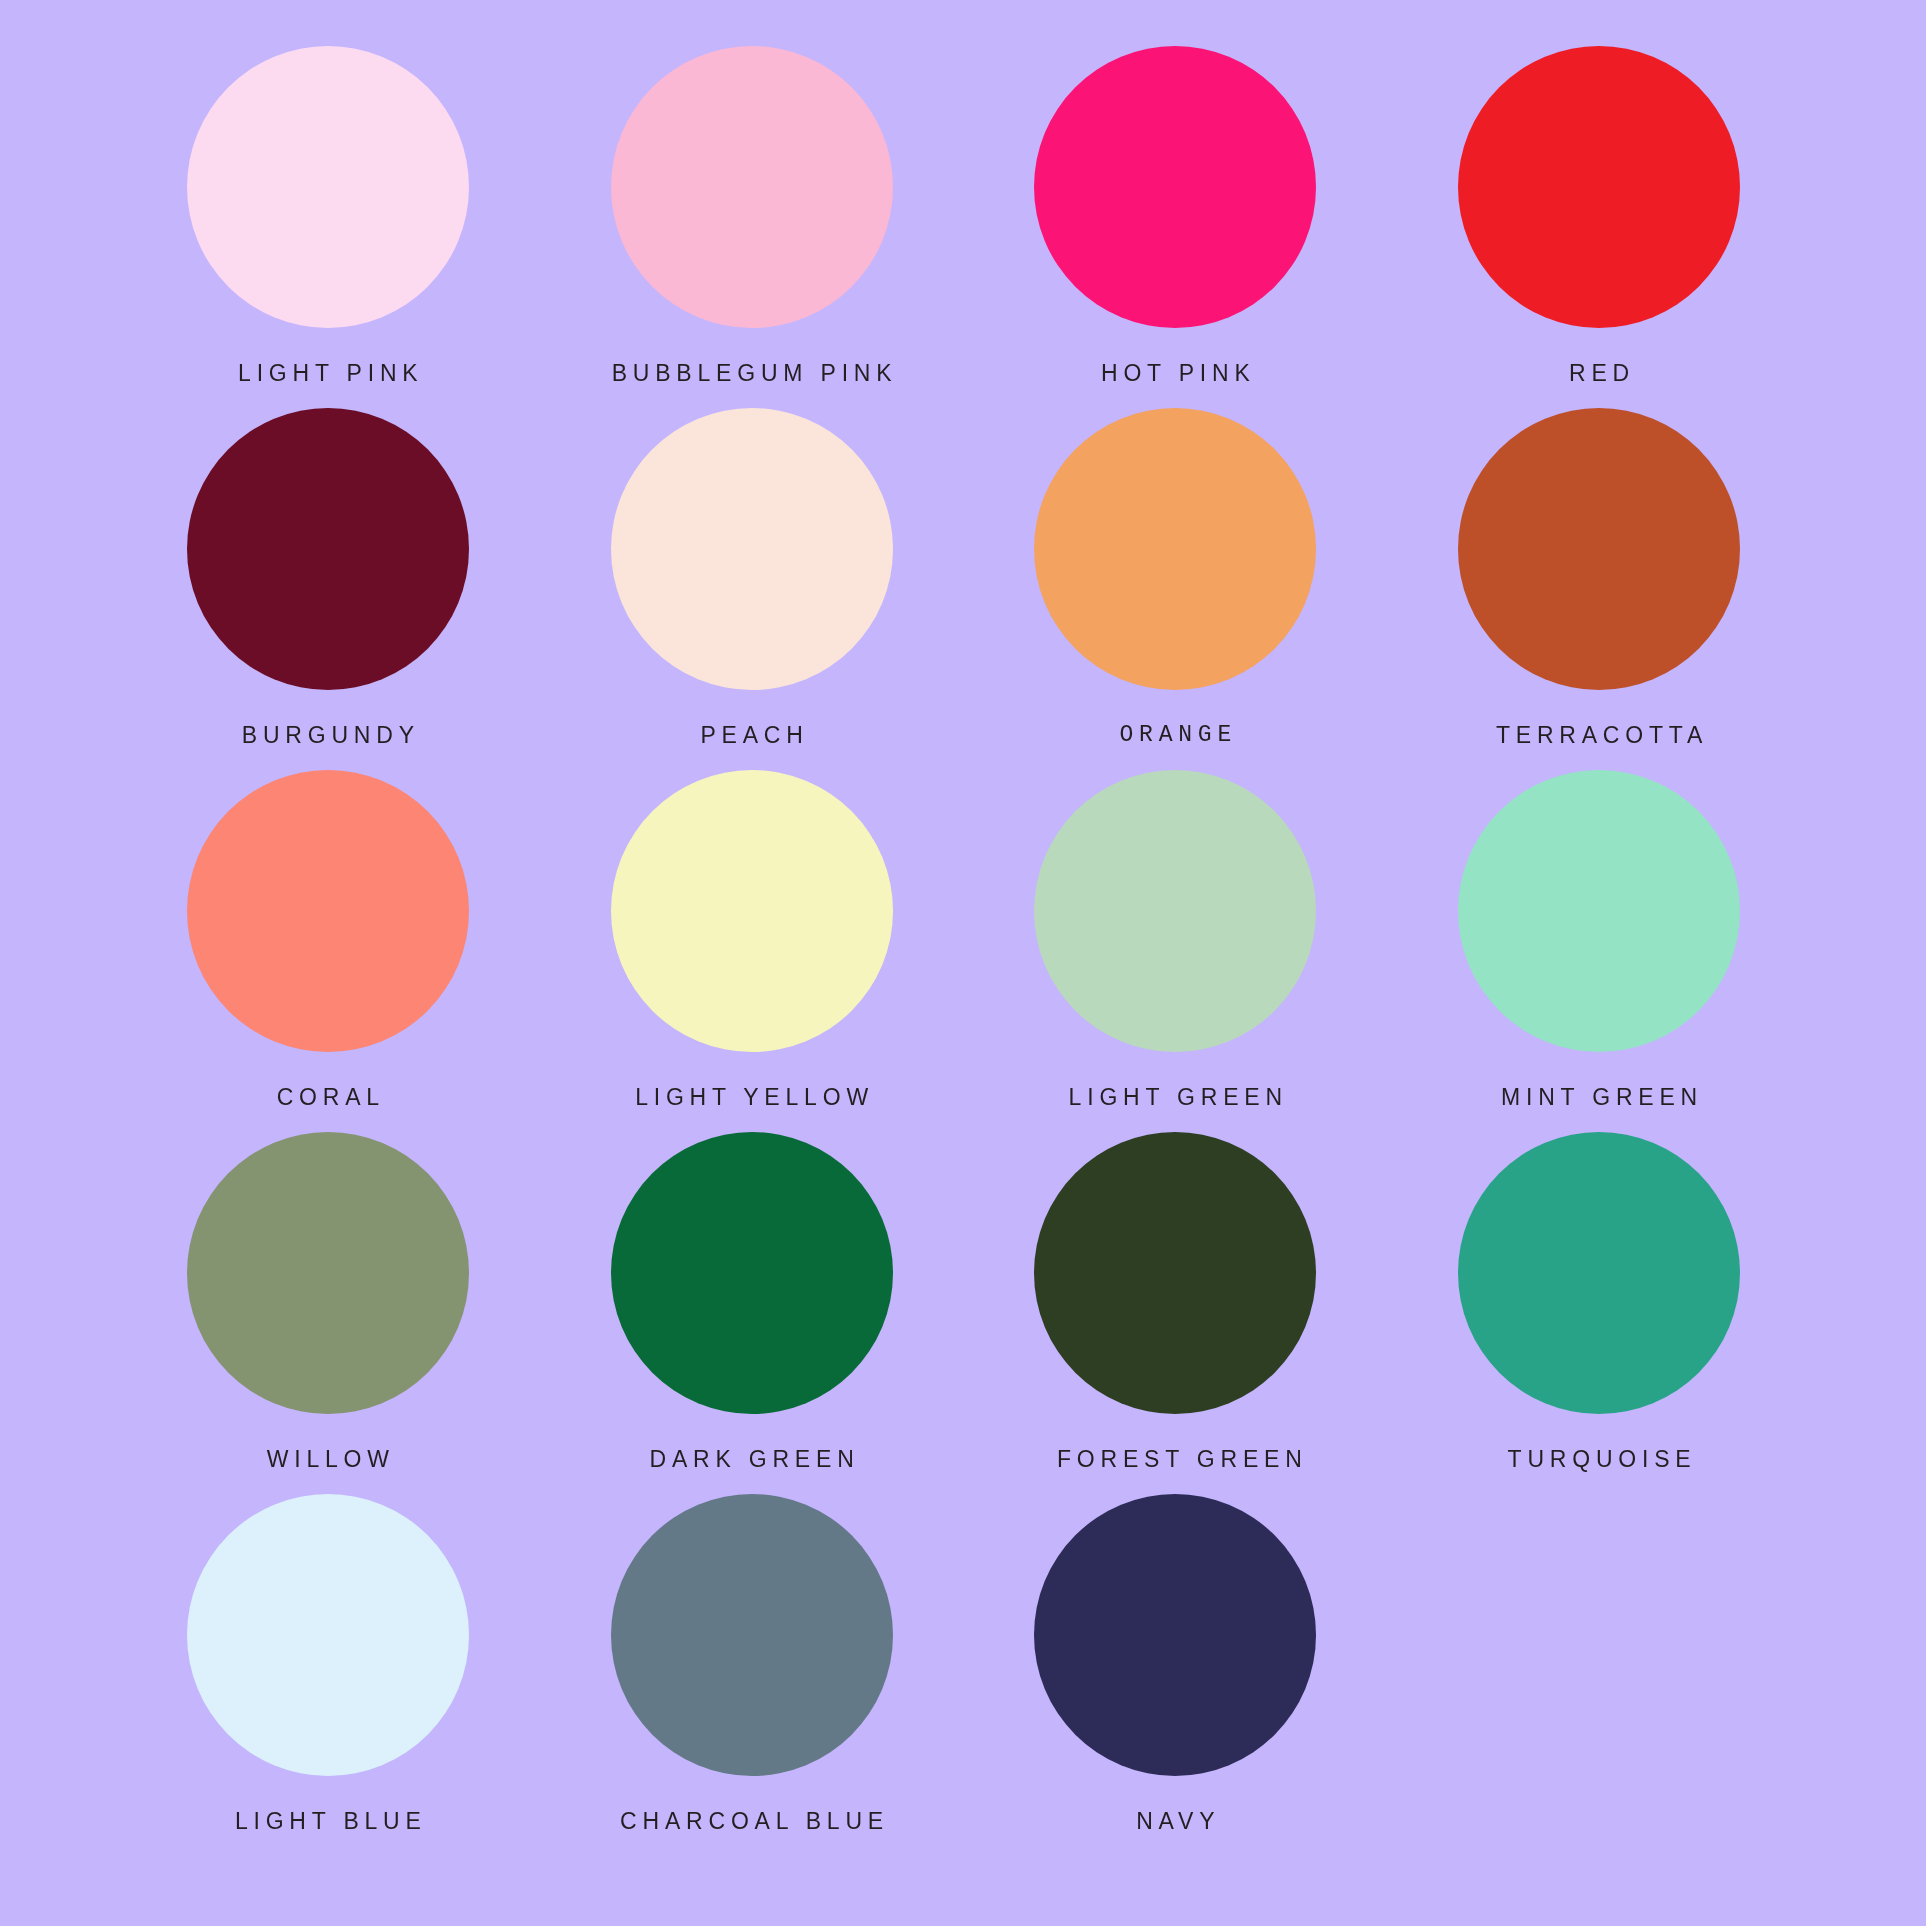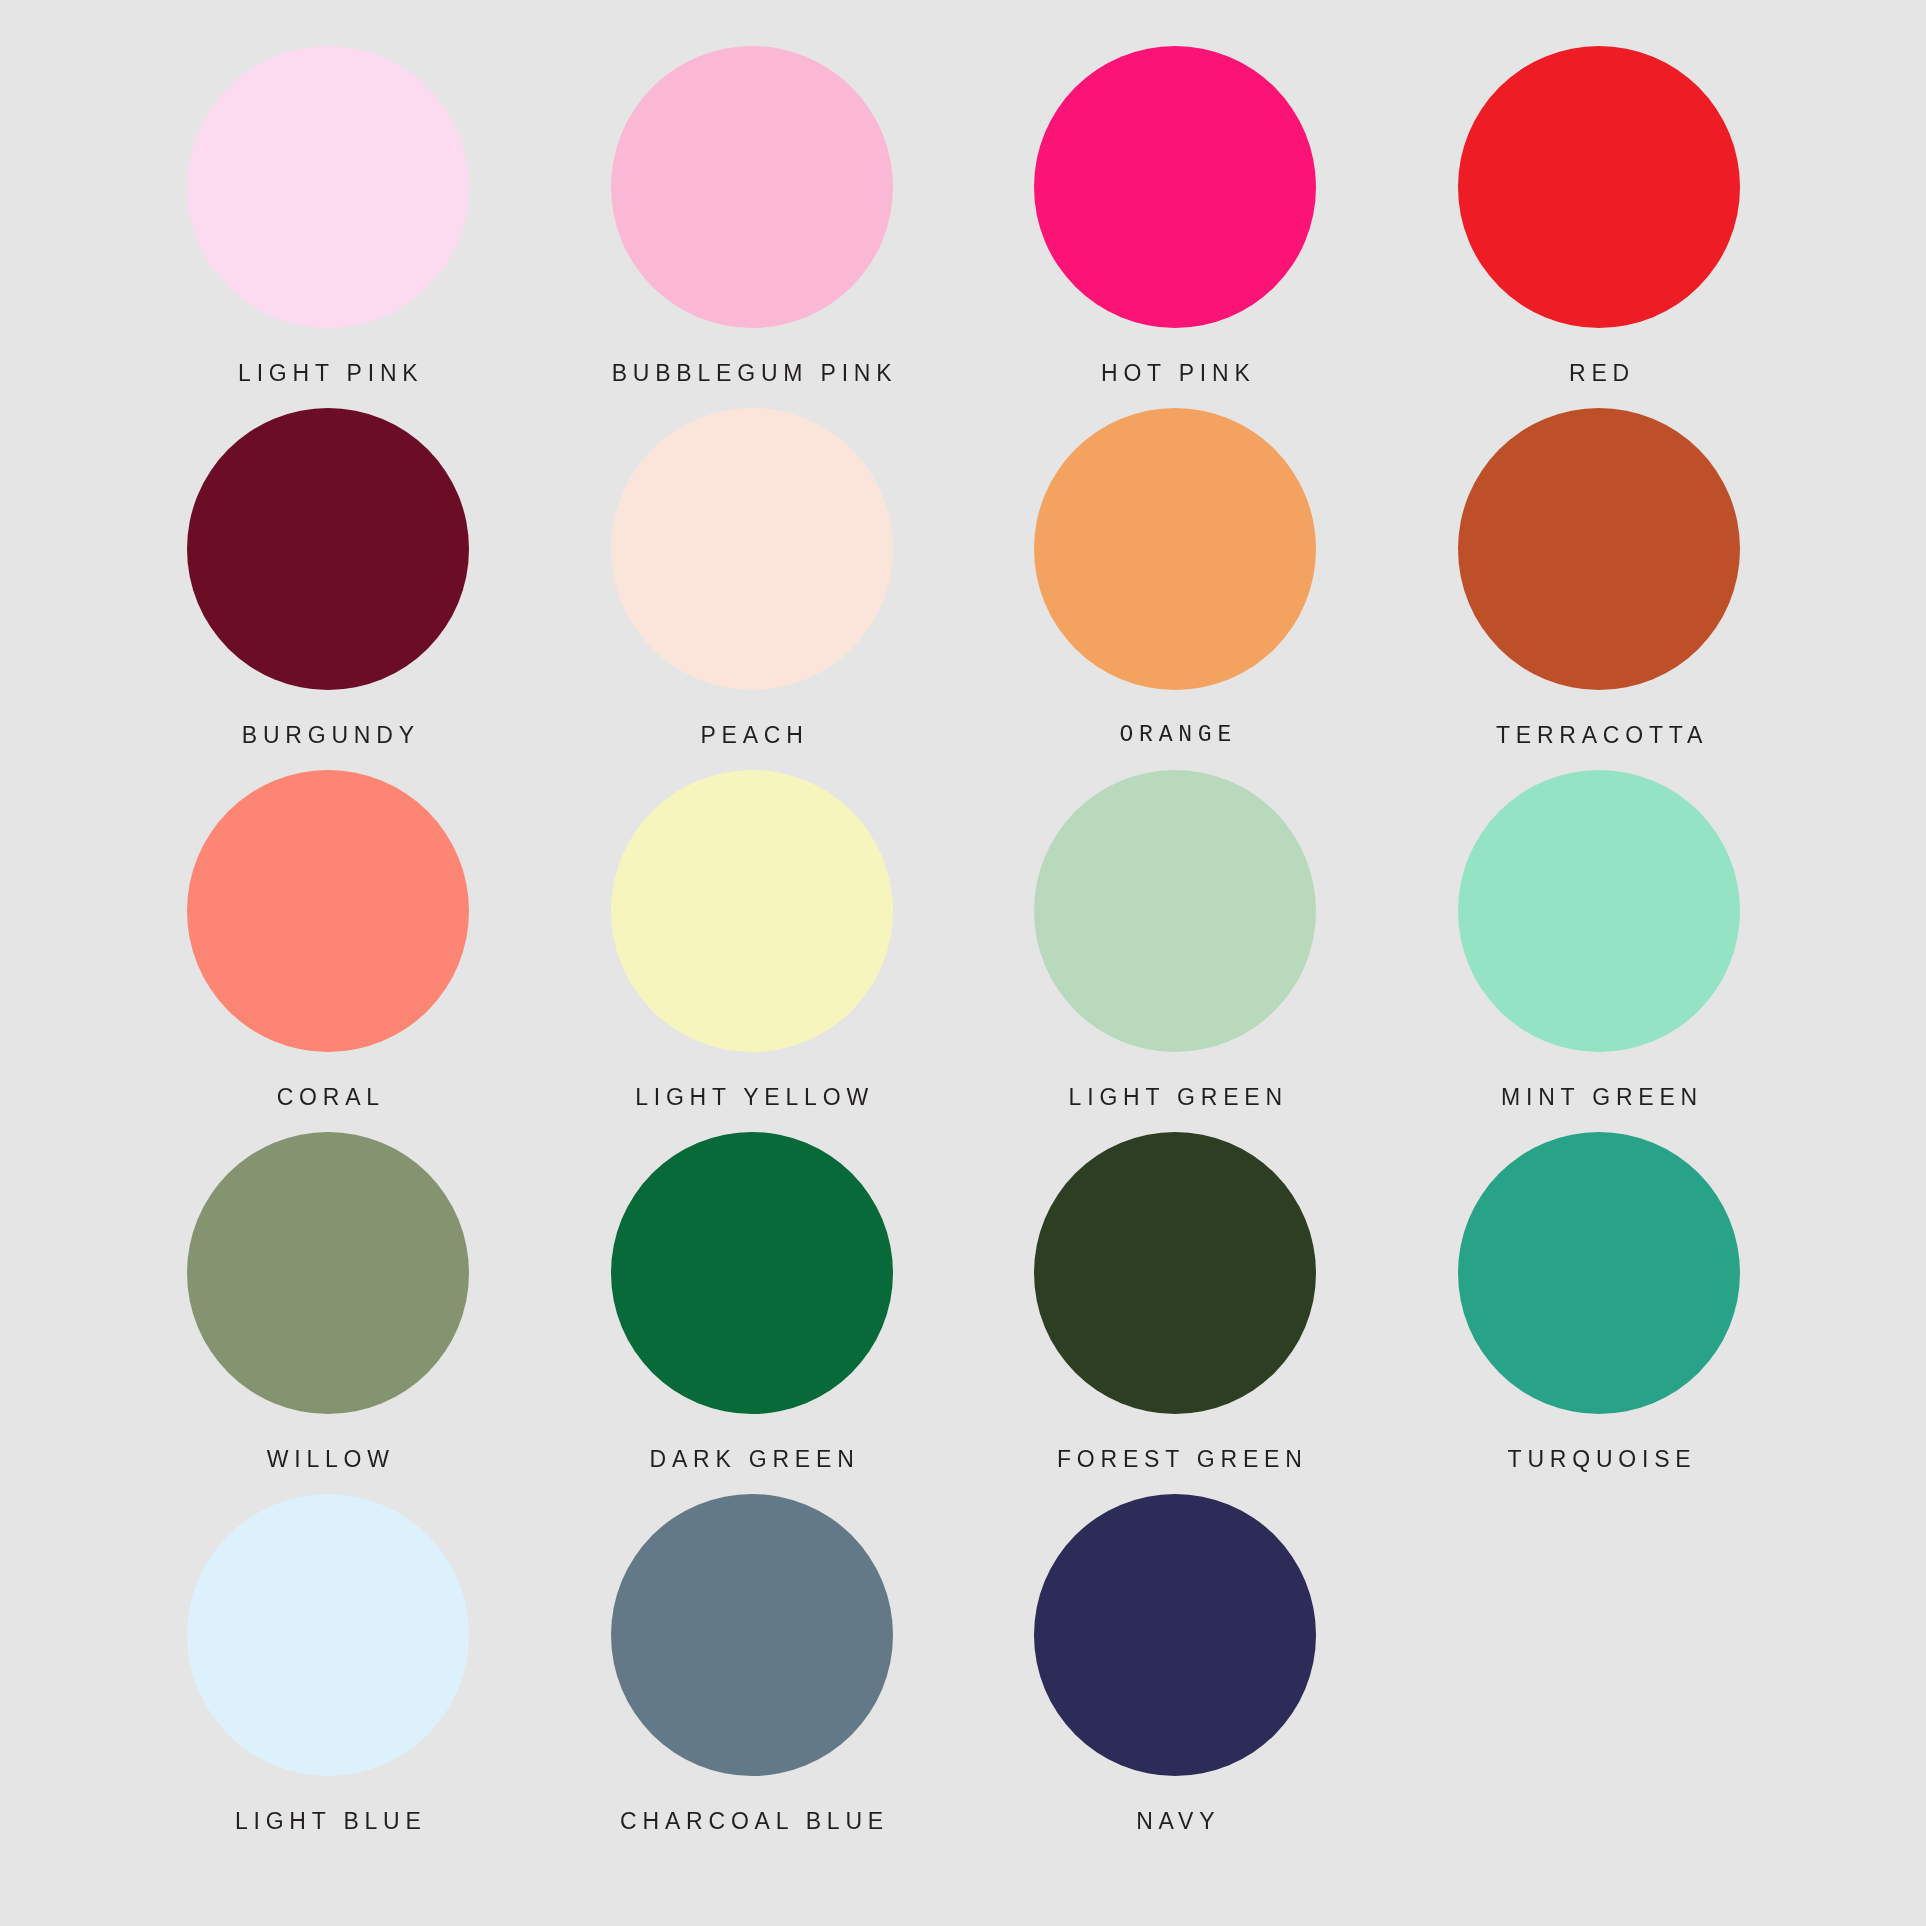--- a/index.html
+++ b/index.html
@@ -59,21 +59,21 @@
     font-weight: 400;
     font-family: "Liberation Sans", "DejaVu Sans", sans-serif;
     white-space: nowrap;
     text-align: center;
     line-height: 1;
   }
 </style>
 </head>
 <body>
 
-<div id="palette-board" style="background: #e5e5e5;">
+<div id="palette-board" style="background: #c4b5fd;">
   <div class="swatch-grid">
       <div class="swatch-cell">
         <div class="swatch-disc" style="background: rgb(252, 218, 240);"></div>
         <div class="swatch-label" style="color: rgb(35, 31, 32);">LIGHT PINK</div>
       </div>
       <div class="swatch-cell">
         <div class="swatch-disc" style="background: rgb(250, 184, 212);"></div>
         <div class="swatch-label" style="color: rgb(35, 31, 32);">BUBBLEGUM PINK</div>
       </div>
       <div class="swatch-cell">

